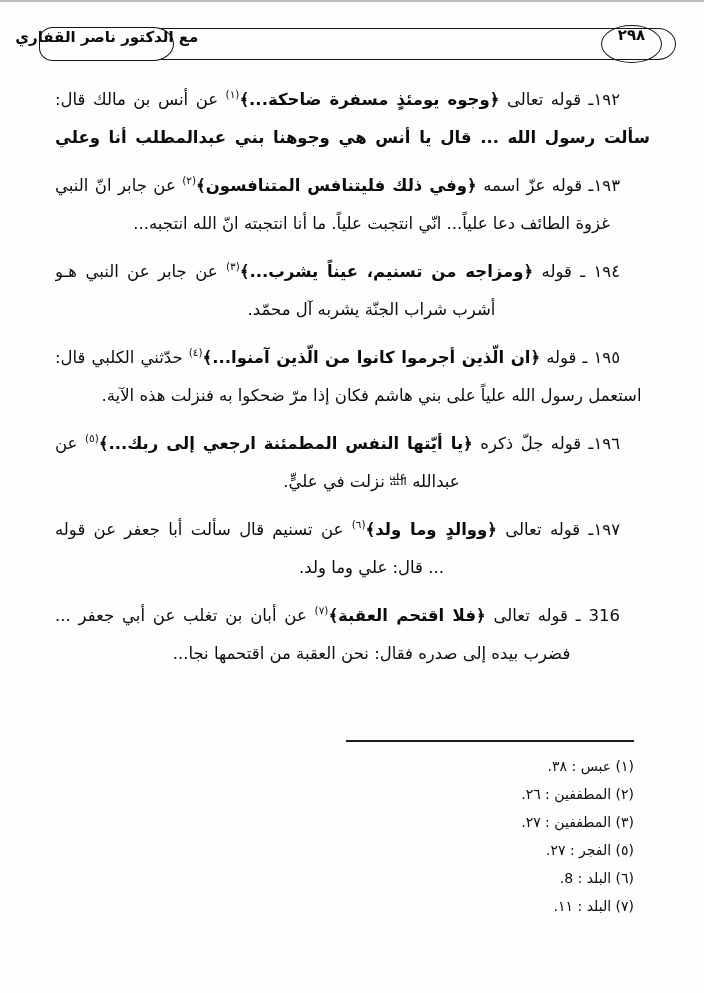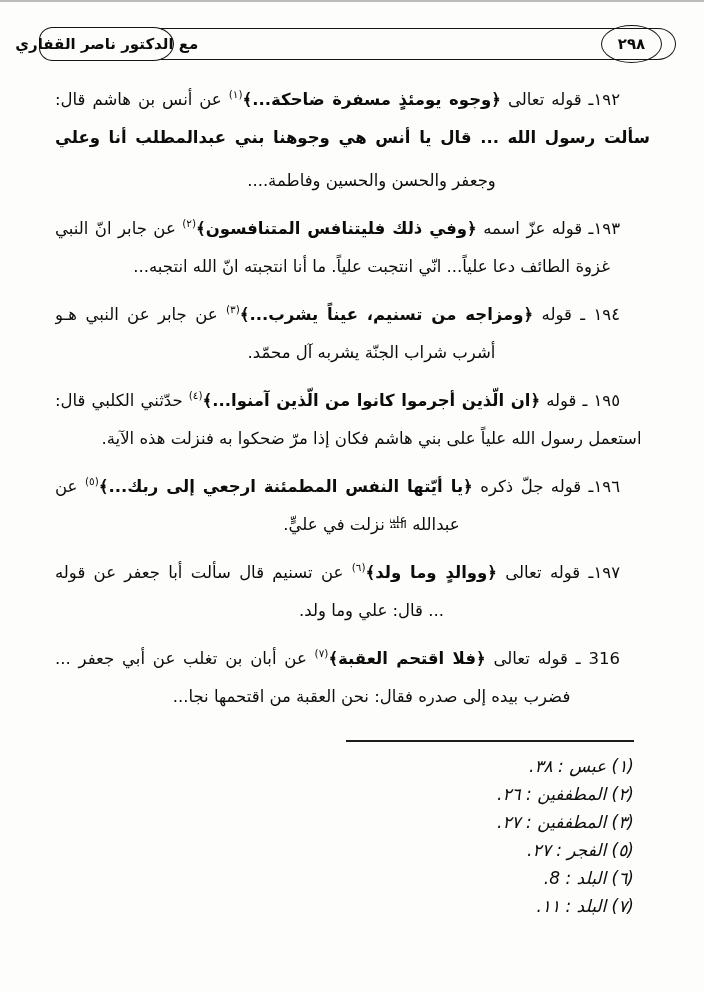--- a/index.html
+++ b/index.html
@@ -13,27 +13,27 @@
 
   
   .cartouche{
     position:absolute;left:40px;top:28px;width:636px;height:32px;
     border:1.7px solid #141414;border-radius:18px / 16px;box-sizing:border-box;
   }
   .title-bubble{
     position:absolute;left:-1.7px;top:-1.7px;height:32px;width:133px;
     border:1.7px solid #141414;box-sizing:content-box;
     border-radius:17px 26px 26px 17px / 16px 21px 21px 16px;
-    display:flex;align-items:center;justify-content:center;background:#fdfdfb;
+    display:flex;align-items:flex-start;justify-content:center;background:#fdfdfb;
   }
   .header-title{direction:rtl;font-size:15px;font-weight:bold;white-space:nowrap;padding-bottom:1px;}
   .num-badge{
     position:absolute;right:13px;top:50%;transform:translateY(-50%);
     width:61px;height:38px;border:1.7px solid #141414;border-radius:50%;
-    display:flex;align-items:center;justify-content:center;box-sizing:border-box;
+    display:flex;align-items:flex-start;justify-content:center;box-sizing:border-box;
     font-size:15px;font-weight:bold;direction:rtl;
   }
 
   
   .body-text{position:absolute;right:54px;left:55px;top:73px;direction:rtl;}
   .ln{
     height:43px;line-height:43px;font-size:16.5px;overflow:hidden;
     text-justify:inter-word;
   }
   .ln.first{text-align:justify;text-align-last:justify;padding-right:30px;}
@@ -42,40 +42,39 @@
   .quran{font-weight:bold;}
   .fnref{font-size:10.5px;vertical-align:7px;white-space:nowrap;}
   .honorific{
     display:inline-block;width:17px;font-size:12px;line-height:6px;
     text-align:left;vertical-align:2px;white-space:normal;overflow:hidden;
   }
 
   
   .fn-sep{position:absolute;right:70px;top:740px;width:288px;height:2px;background:#1c1c1c;}
   .footnotes{position:absolute;right:70px;top:752px;direction:rtl;text-align:right;}
-  .fn-row{line-height:28px;font-size:17px;white-space:nowrap;font-style:italic;}
+  .fn-row{line-height:28px;font-size:14px;white-space:nowrap;}
 </style>
 </head>
 <body>
 
 <div class="scan-edge"></div>
 
 <div class="cartouche">
   <div class="title-bubble">
     <span class="header-title">مع الدكتور ناصر القفاري</span>
   </div>
   <div class="num-badge">
     <span>٢٩٨</span>
   </div>
 </div>
 
 <div class="body-text">
-    <div class="ln first"><span class="run">١٩٢ـ قوله تعالى </span><span class="quran">﴿وجوه يومئذٍ مسفرة ضاحكة...﴾</span><span class="fnref">(١)</span><span class="run"> عن أنس بن هاشم قال:</span></div>
+    <div class="ln first"><span class="run">١٩٢ـ قوله تعالى </span><span class="quran">﴿وجوه يومئذٍ مسفرة ضاحكة...﴾</span><span class="fnref">(١)</span><span class="run"> عن أنس بن مالك قال:</span></div>
     <div class="ln just"><span class="run">سألت رسول الله ... قال يا أنس هي وجوهنا بني عبدالمطلب أنا وعلي وحمزة</span></div>
-    <div class="ln last"><span class="run">وجعفر والحسن والحسين وفاطمة....</span></div>
     <div class="ln first"><span class="run">١٩٣ـ قوله عزّ اسمه </span><span class="quran">﴿وفي ذلك فليتنافس المتنافسون﴾</span><span class="fnref">(٢)</span><span class="run"> عن جابر انّ النبي في</span></div>
     <div class="ln last"><span class="run">غزوة الطائف دعا علياً... انّي انتجبت علياً. ما أنا انتجبته انّ الله انتجبه...</span></div>
     <div class="ln first"><span class="run">١٩٤ ـ قوله </span><span class="quran">﴿ومزاجه من تسنيم، عيناً يشرب...﴾</span><span class="fnref">(٣)</span><span class="run"> عن جابر عن النبي هـو</span></div>
     <div class="ln last"><span class="run">أشرب شراب الجنّة يشربه آل محمّد.</span></div>
     <div class="ln first"><span class="run">١٩٥ ـ قوله </span><span class="quran">﴿ان الّذين أجرموا كانوا من الّذين آمنوا...﴾</span><span class="fnref">(٤)</span><span class="run"> حدّثني الكلبي قال:</span></div>
     <div class="ln last"><span class="run">استعمل رسول الله علياً على بني هاشم فكان إذا مرّ ضحكوا به فنزلت هذه الآية.</span></div>
     <div class="ln first"><span class="run">١٩٦ـ قوله جلّ ذكره </span><span class="quran">﴿يا أيّتها النفس المطمئنة ارجعي إلى ربك...﴾</span><span class="fnref">(٥)</span><span class="run"> عن أبي</span></div>
     <div class="ln last"><span class="run">عبدالله </span><span class="honorific">عليه السلام</span><span class="run"> نزلت في عليٍّ.</span></div>
     <div class="ln first"><span class="run">١٩٧ـ قوله تعالى </span><span class="quran">﴿ووالدٍ وما ولد﴾</span><span class="fnref">(٦)</span><span class="run"> عن تسنيم قال سألت أبا جعفر عن قوله</span></div>
     <div class="ln last"><span class="run">... قال: علي وما ولد.</span></div>

